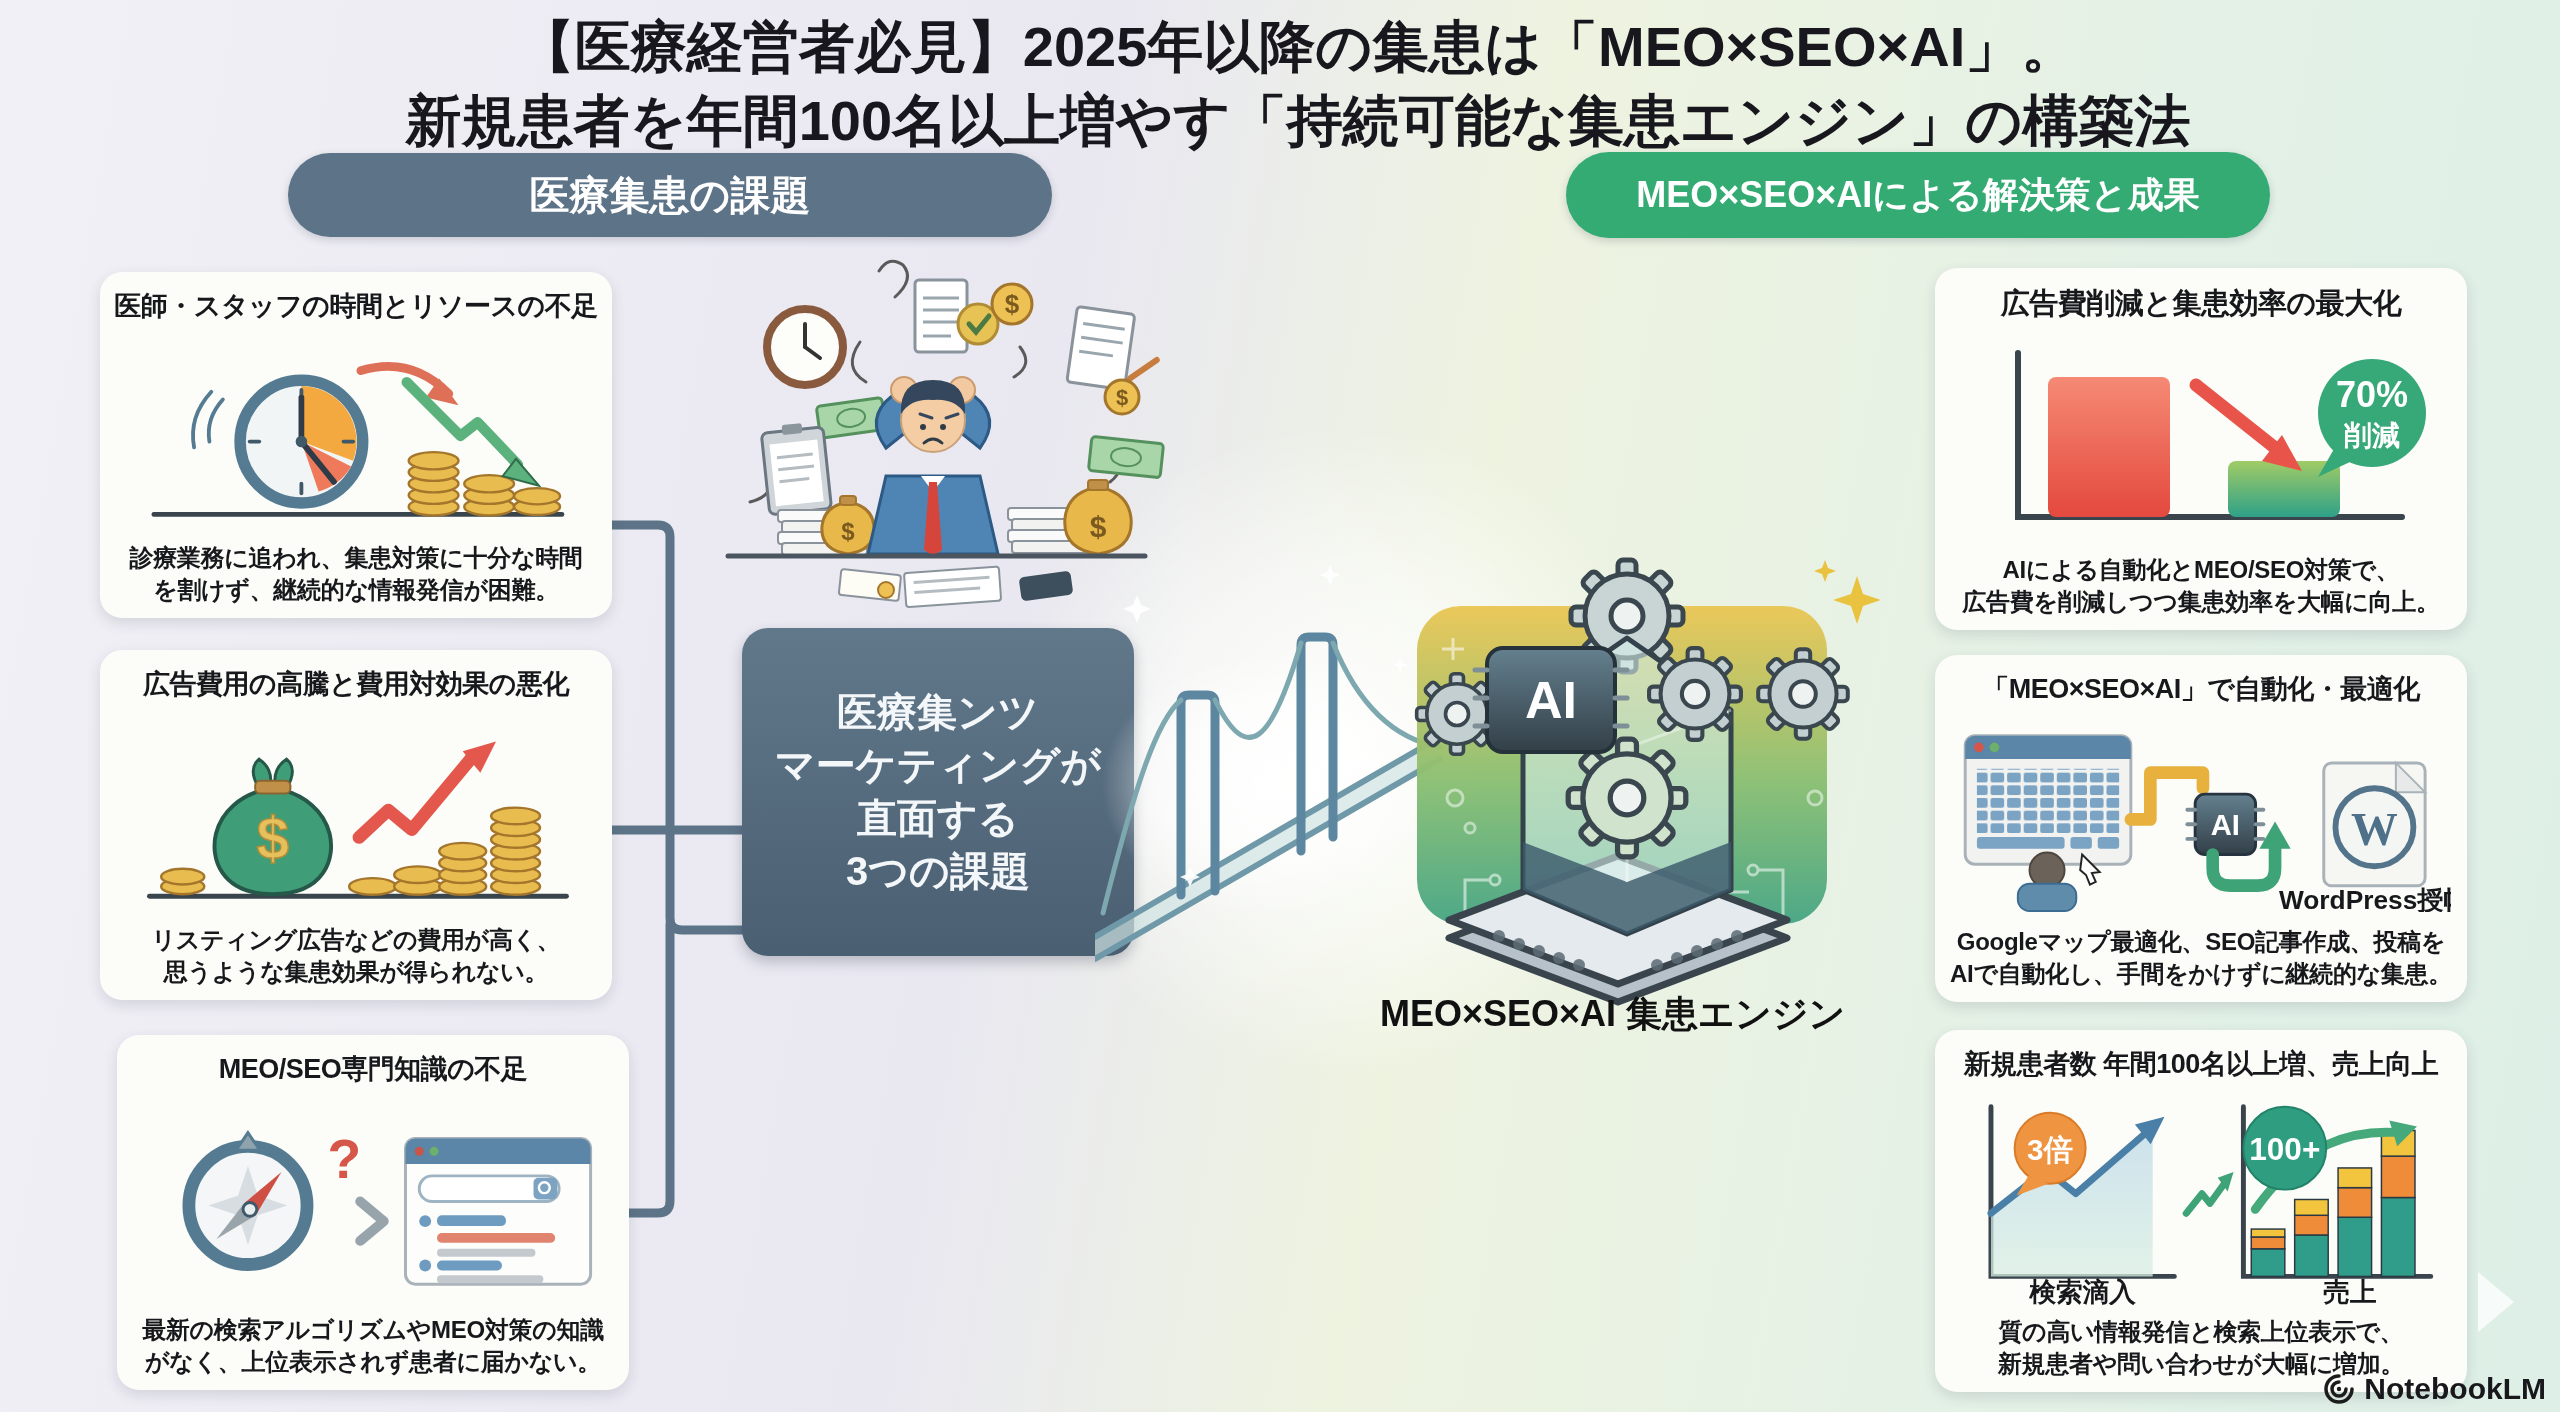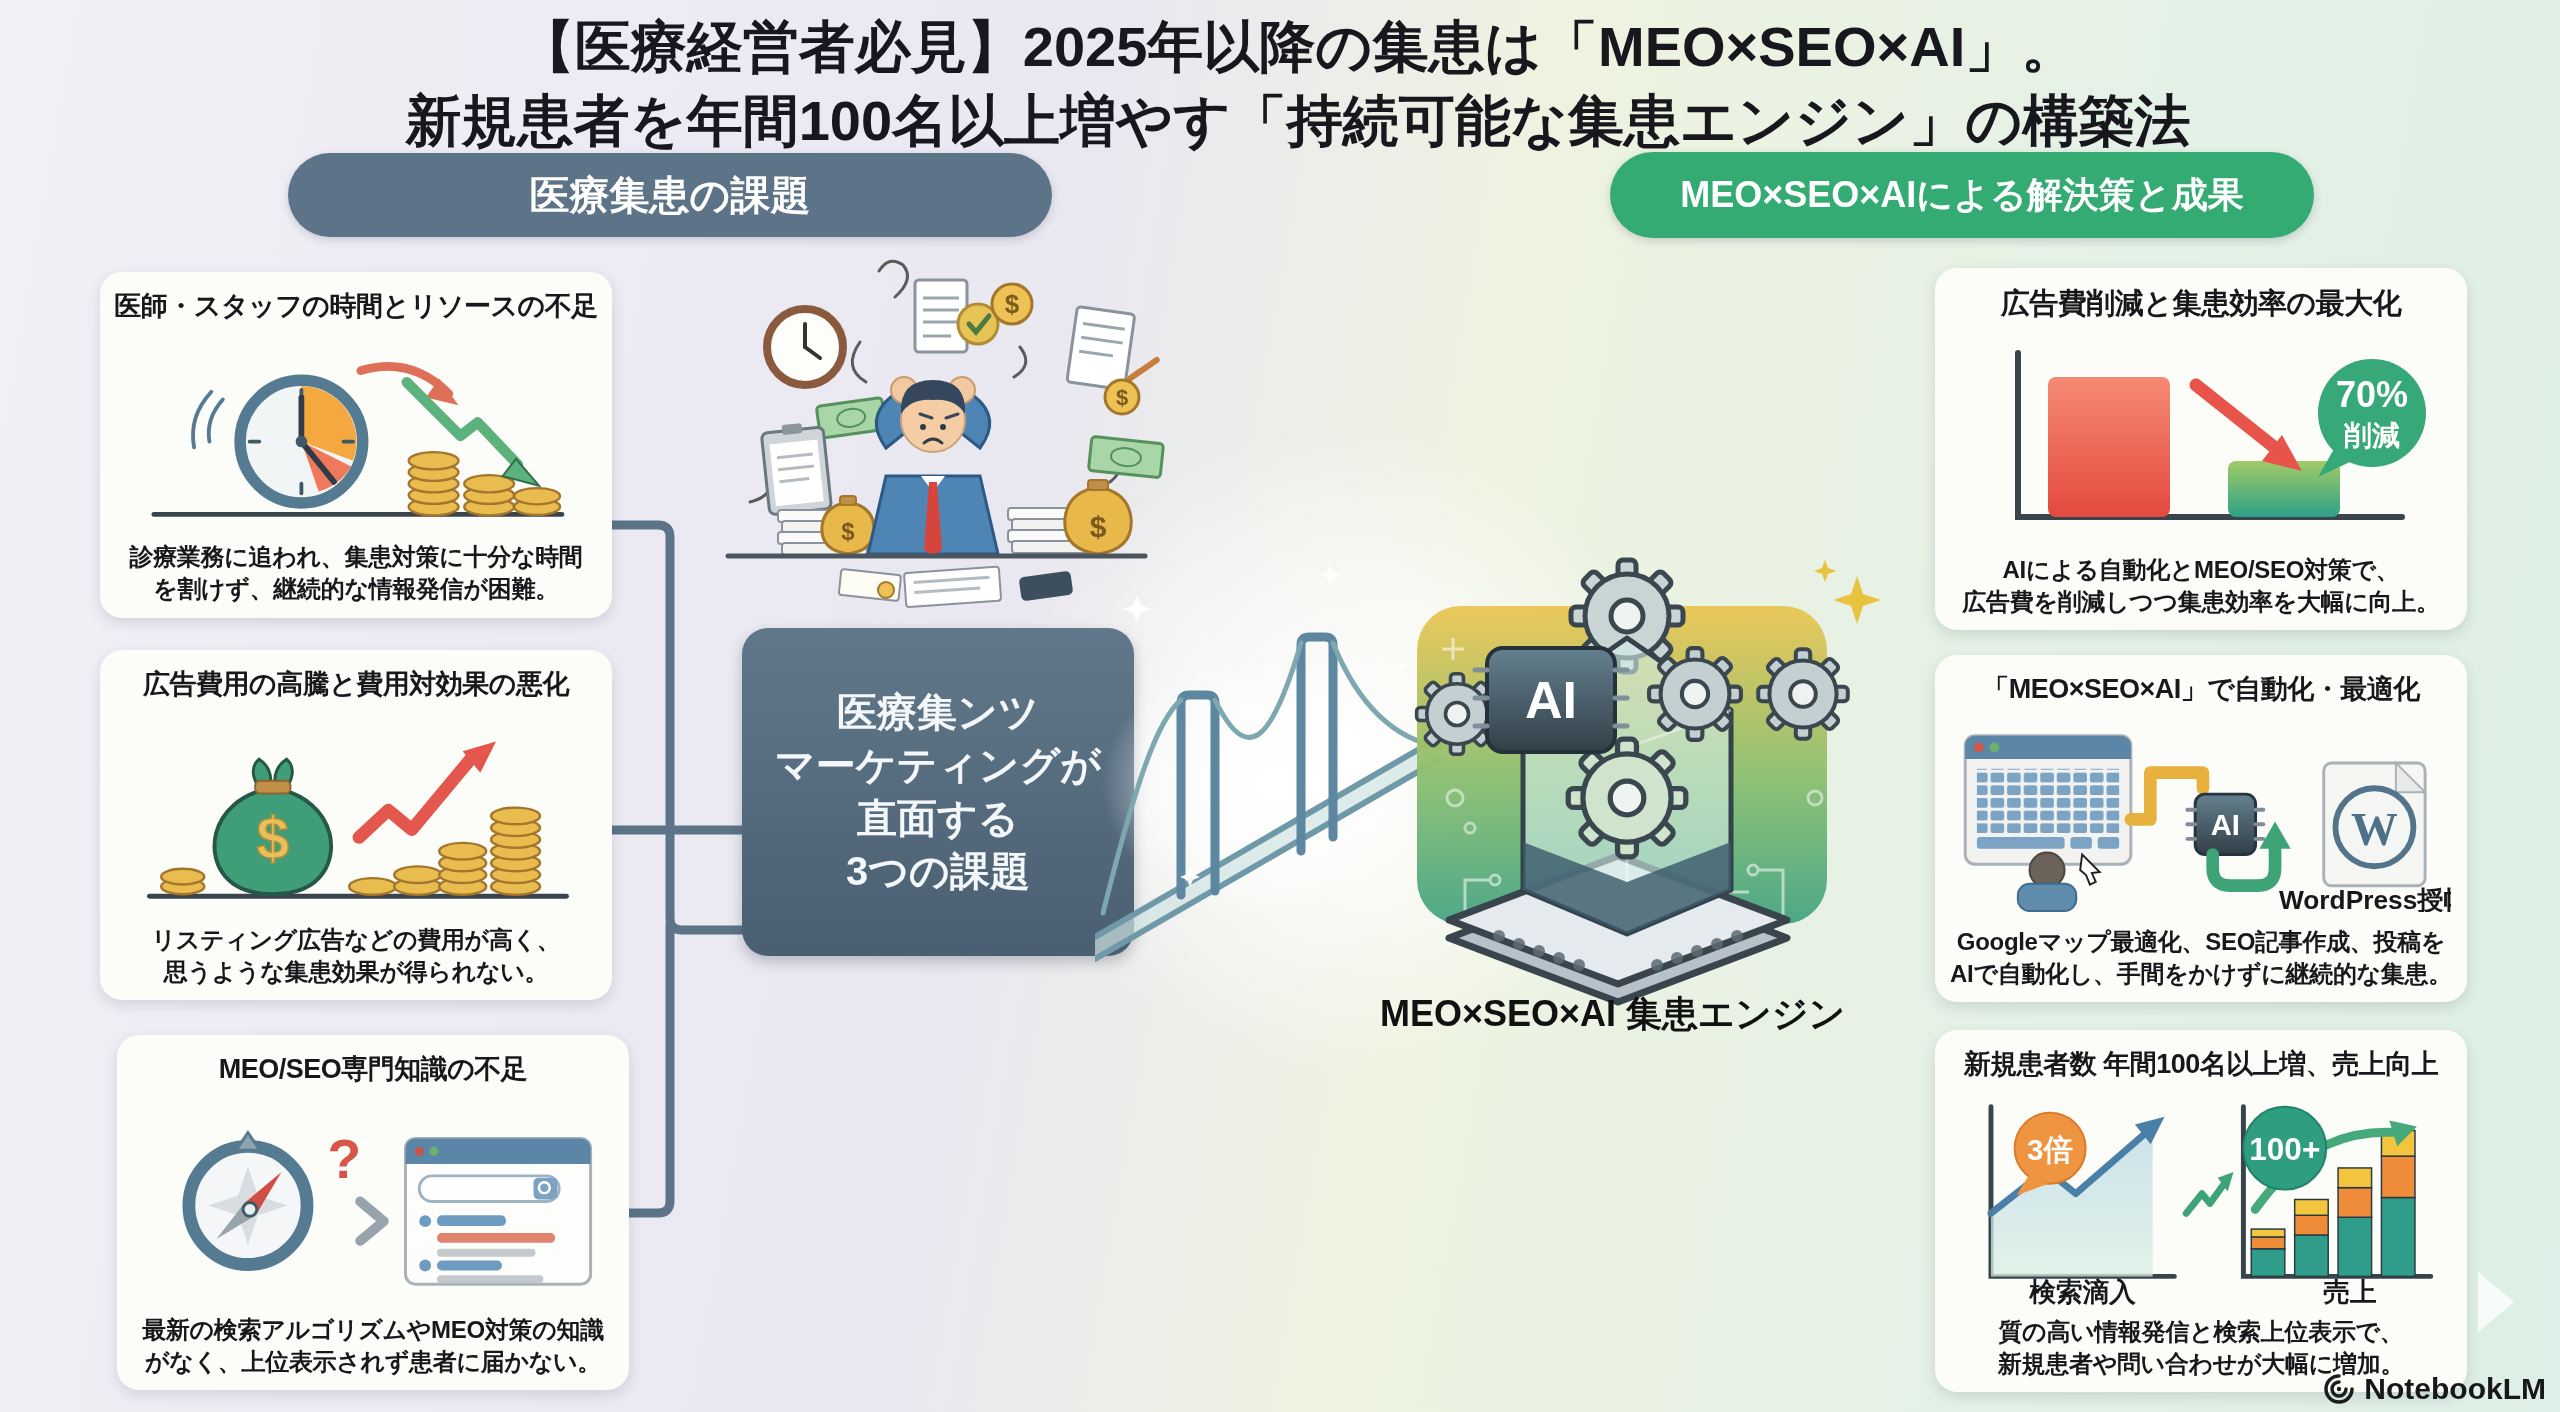--- a/index.html
+++ b/index.html
@@ -8,21 +8,21 @@
     font-family:"Liberation Sans","DejaVu Sans",sans-serif;
     background:linear-gradient(100deg,#f1f0f6 0%,#e9e8f1 40%,#eef3e0 56%,#e4f1e6 78%,#ddefe6 100%);
   }
   .glow{position:absolute;left:1020px;top:430px;width:640px;height:640px;
     background:radial-gradient(circle,rgba(255,255,255,.95) 0%,rgba(255,255,255,.55) 40%,rgba(255,255,255,0) 72%);}
   .title{position:absolute;left:0;right:0;top:10px;text-align:center;
     font-size:56px;line-height:74px;font-weight:900;color:#17171d;letter-spacing:0;padding-left:36px;}
   .pill{position:absolute;display:flex;align-items:center;justify-content:center;
     color:#fff;font-weight:900;border-radius:48px;box-shadow:0 3px 8px rgba(30,40,60,.18);}
   .pill-left{left:288px;top:153px;width:764px;height:84px;font-size:40px;background:#5d7488;}
-  .pill-right{left:1610px;top:152px;width:704px;height:86px;font-size:36px;background:#34ab73;}
+  .pill-right{left:1566px;top:152px;width:704px;height:86px;font-size:36px;background:#34ab73;}
   .card{position:absolute;background:#fcfcf8;border-radius:22px;
     box-shadow:0 5px 14px rgba(40,50,70,.14);display:flex;flex-direction:column;
     align-items:center;justify-content:space-between;padding:16px 14px 12px;box-sizing:border-box;}
   .card .ttl{font-weight:900;color:#17181c;text-align:center;white-space:nowrap;letter-spacing:-0.5px;}
   .lcard .ttl{font-size:27px;}
   .rcard .ttl{font-size:29px;}
   .card .body{font-weight:800;color:#17181c;text-align:center;font-size:24px;line-height:1.33;letter-spacing:-0.3px;}
   .illus{display:flex;align-items:center;justify-content:center;width:100%;}
   .sumbox{position:absolute;left:742px;top:628px;width:392px;height:328px;border-radius:26px;
     background:linear-gradient(180deg,#61788b 0%,#4a5f71 100%);
@@ -59,21 +59,21 @@
     <div>新規患者を年間100名以上増やす「持続可能な集患エンジン」の構築法</div>
   </div>
 
   <div class="pill pill-left">
     <span>医療集患の課題</span>
   </div>
   <div class="pill pill-right">
     <span>MEO×SEO×AIによる解決策と成果</span>
   </div>
 
-  <div class="card lcard" style="left:100px;top:272px;width:512px;height:346px;font-family:Liberation Serif, serif;">
+  <div class="card lcard" style="left:100px;top:272px;width:512px;height:346px;">
     <div class="ttl">医師・スタッフの時間とリソースの不足</div>
     <div class="illus">
       <svg width="470" height="182" viewBox="0 0 470 190">
         <line x1="24" y1="180" x2="450" y2="180" stroke="#39444c" stroke-width="5" stroke-linecap="round"></line>
         <path d="M96,60 q-18,20 -14,44 M84,52 q-24,26 -18,58" fill="none" stroke="#547b92" stroke-width="4" stroke-linecap="round"></path>
         <circle cx="178" cy="104" r="64" fill="#f2f5f6" stroke="#547b92" stroke-width="12"></circle>
         <path d="M178,104 L178,46 A58,58 0 0 1 232,124 Z" fill="#f3a93f"></path>
         <path d="M178,104 L230,130 A58,58 0 0 1 196,156 Z" fill="#ee6b4a" opacity="0.9"></path>
         <g stroke="#3f5968" stroke-width="4" stroke-linecap="round">
           <line x1="178" y1="50" x2="178" y2="60"></line>

